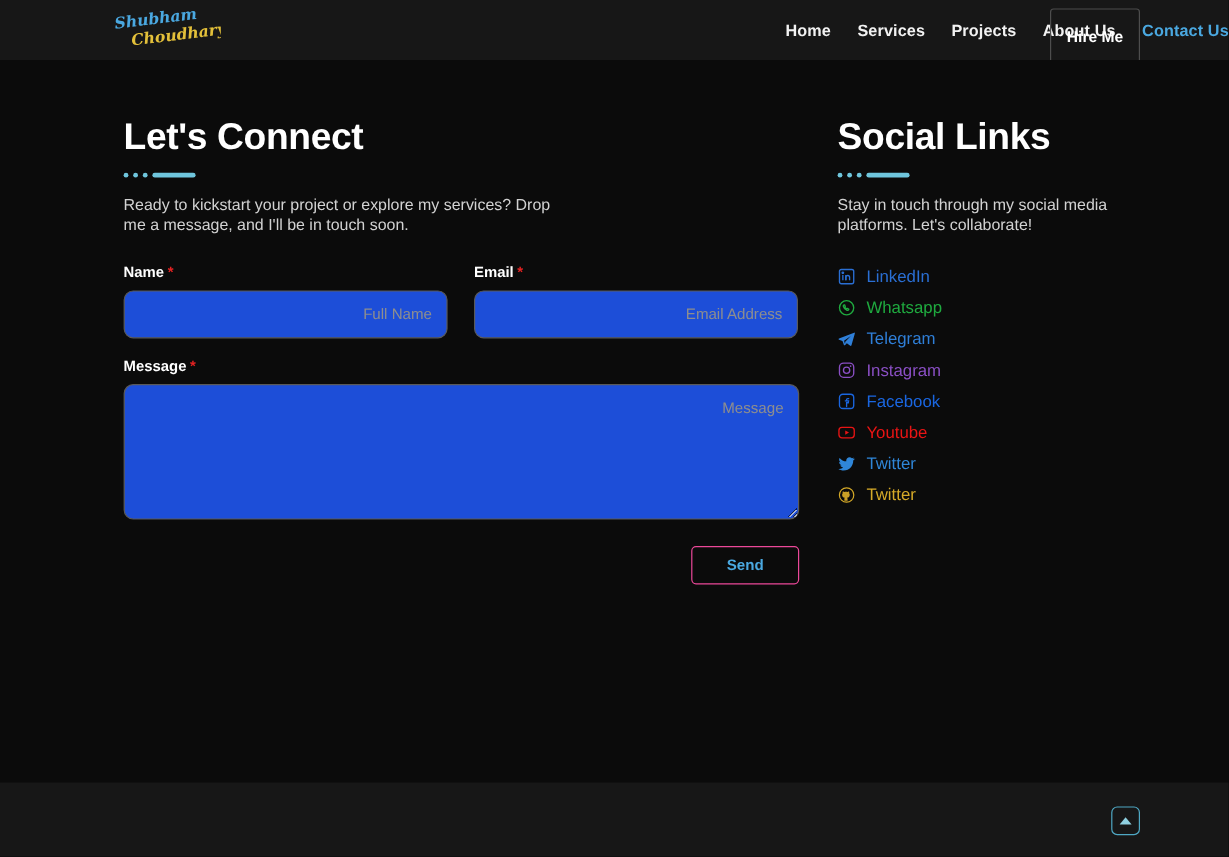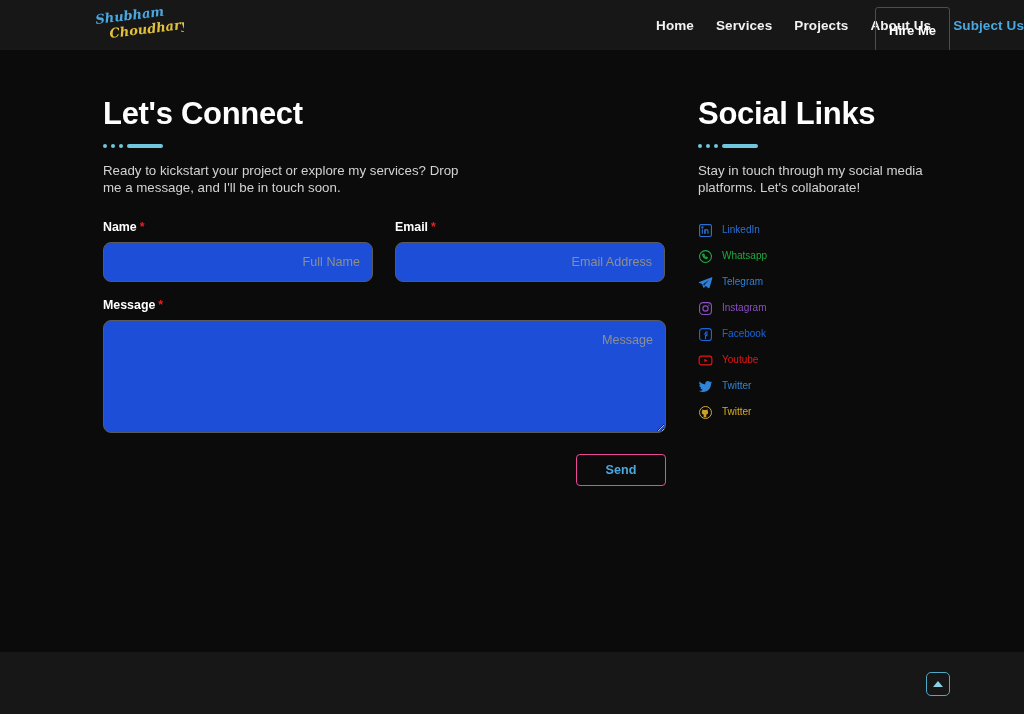--- a/index.html
+++ b/index.html
@@ -172,21 +172,21 @@
   }
 
   
   .social-list { margin-top: 21px; }
   .social-item {
     display: flex;
     align-items: center;
     gap: 9px;
     height: 26px;
     text-decoration: none;
-    font-size: 10px;
+    font-size: 14px;
     margin-bottom: 0px;
   }
   .social-item .ico {
     width: 15px; height: 15px;
     display: flex; align-items: center; justify-content: center;
     flex: 0 0 15px;
   }
   .social-item .ico svg { display: block; width: 15px; height: 15px; }
   .social-item .lbl { line-height: 1; }
 
@@ -231,21 +231,21 @@
       <text id="logo-t1" x="2" y="19" font-family="DejaVu Serif, serif" font-size="13" font-style="italic" font-weight="bold" fill="#4aa8e0" transform="rotate(-7 2 19)">Shubham</text>
       <text id="logo-t2" x="16" y="33" font-family="DejaVu Serif, serif" font-size="13" font-style="italic" font-weight="bold" fill="#e3c03a" transform="rotate(-7 16 33)">Choudhary</text>
     </svg>
   </a>
 
   <nav class="nav">
     <a href="#">Home</a>
     <a href="#">Services</a>
     <a href="#">Projects</a>
     <a href="#">About Us</a>
-    <a href="#" class="active" style="color: rgb(74, 168, 224);">Subject Us</a>
+    <a href="#" class="active" style="color: rgb(74, 168, 224);">Contact Us</a>
   </nav>
 
   <button class="hire-btn">Hire Me</button>
 </div>
 
 <div class="main">
   <div class="wrap">
 
     <div class="left-col">
       <h1 class="section-title">Let's Connect</h1>

